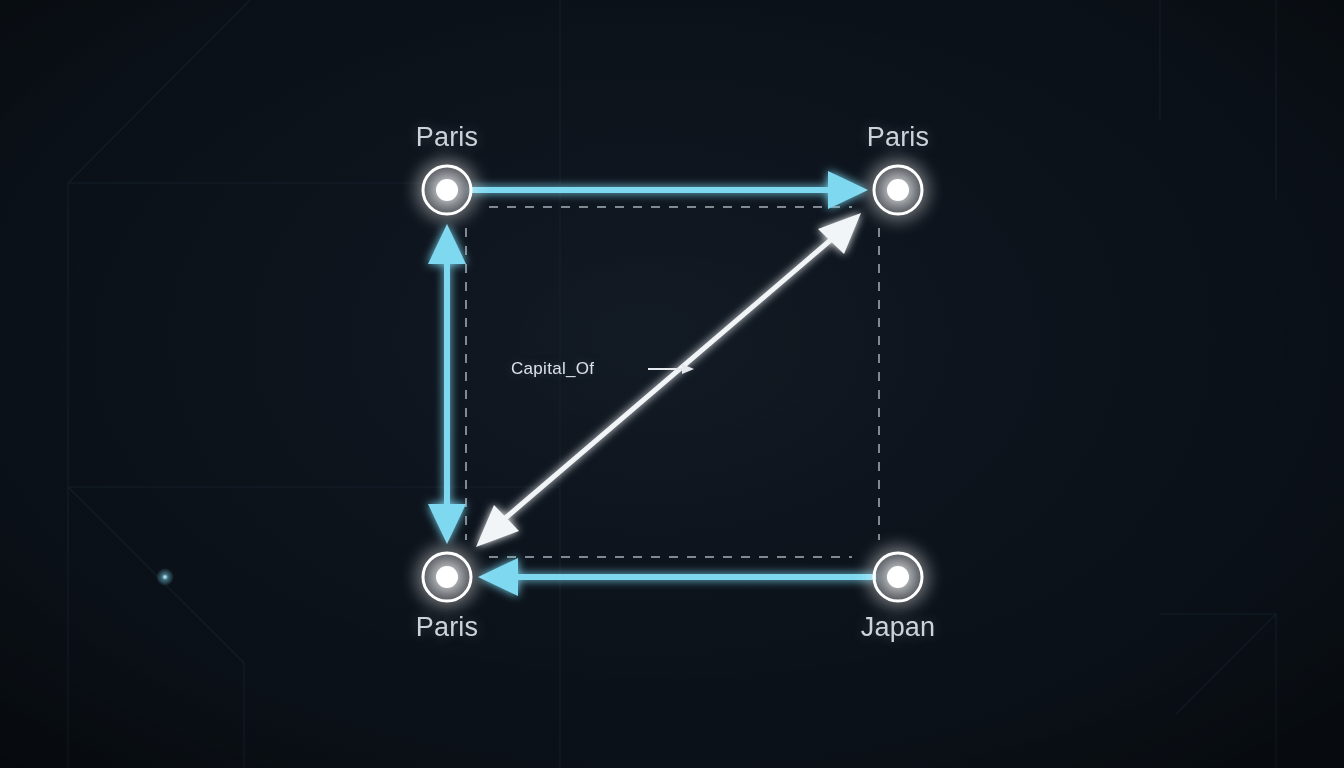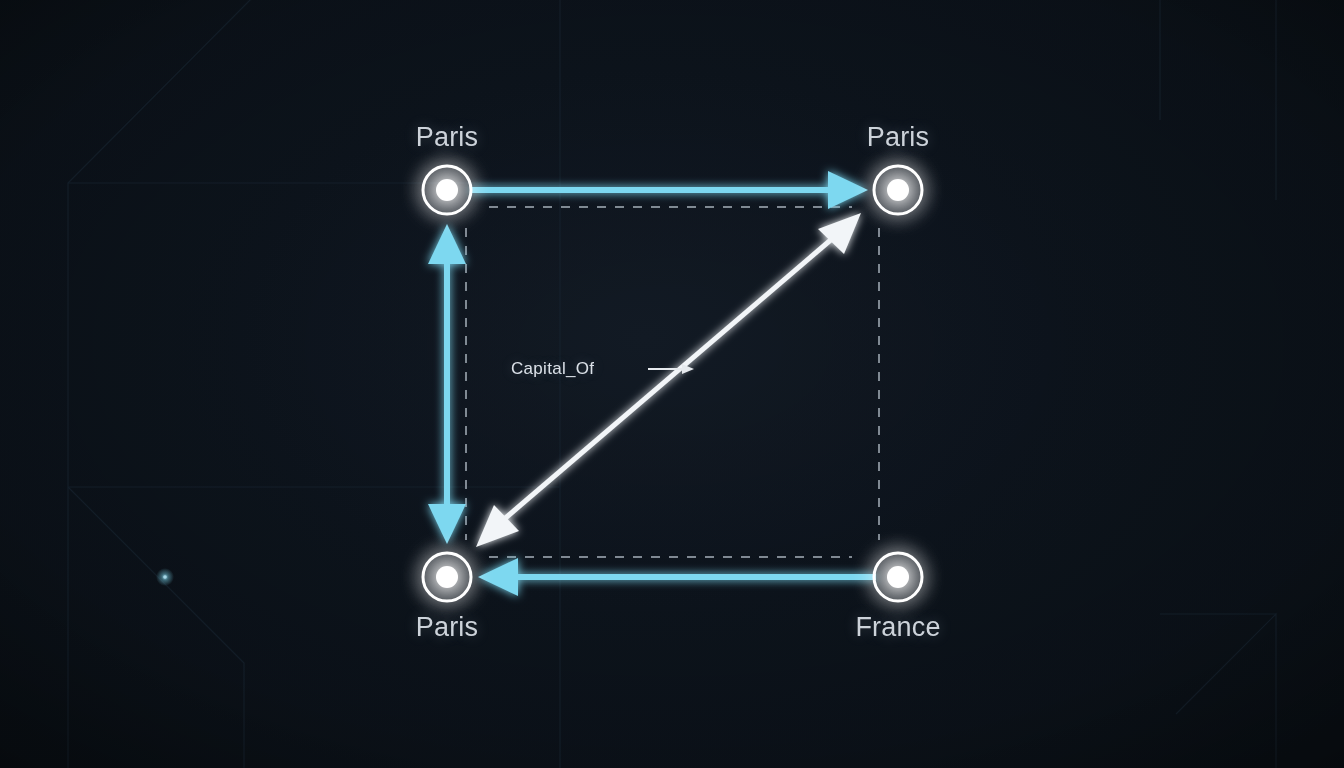--- a/index.html
+++ b/index.html
@@ -175,17 +175,17 @@
     </g>
     <g filter="url(#nodeGlow)">
       <circle cx="898" cy="577" r="24" fill="none" stroke="#ffffff" stroke-width="3"></circle>
       <circle cx="898" cy="577" r="11" fill="#ffffff"></circle>
     </g>
   </svg>
 
   <div class="node-label" style="left:447px; top:137px; transform:translate(-50%,-50%);">Paris</div>
   <div class="node-label" style="left:898px; top:137px; transform:translate(-50%,-50%);">Paris</div>
   <div class="node-label" style="left:447px; top:627px; transform:translate(-50%,-50%);">Paris</div>
-  <div class="node-label" style="left:898px; top:627px; transform:translate(-50%,-50%);">France</div>
+  <div class="node-label" style="left:898px; top:627px; transform:translate(-50%,-50%);">Japan</div>
 
   <div class="edge-label" style="left:511px; top:369px; transform:translateY(-50%);">Capital_Of</div>
 
 </div>
 
 </body></html>

